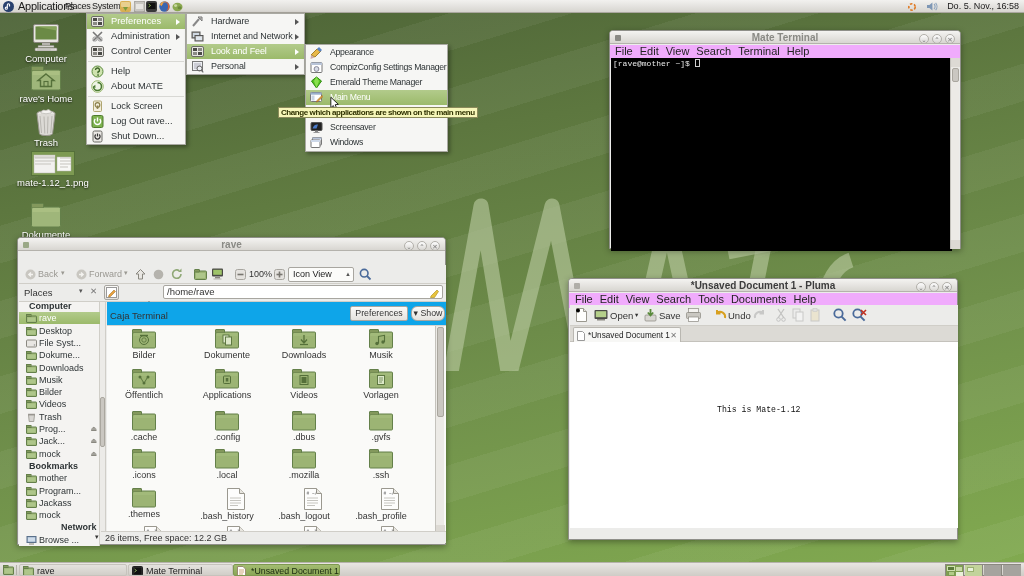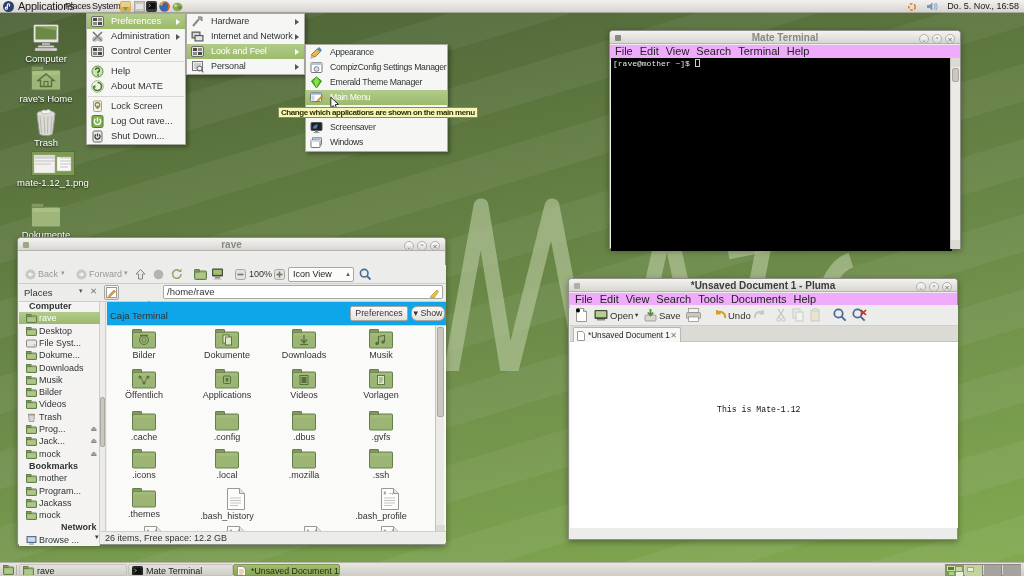--- a/index.html
+++ b/index.html
@@ -549,20 +549,31 @@
         <div style="position:relative;width:18px;height:22px;margin:0 auto;">
           <svg class="abs" width="18" height="22">
             <path d="M0.5 0.5 h12 l5 5 v16 h-17z" fill="#fdfdfc" stroke="#9a988f"></path>
             <path d="M12.5 0.5 v5 h5" fill="#e8e6e0" stroke="#9a988f"></path>
             <text x="2.5" y="6.5" font-size="4.5" fill="#777" font-family="Liberation Mono"></text>
             <path d="M3 10 h11 M3 12.5 h11 M3 15 h11 M3 17.5 h8" stroke="#b8b6b0" stroke-width="0.8"></path>
           </svg>
         </div>
         <div style="margin-top:1px;">.bash_history</div>
       </div>
+    <div class="cell" style="left:159px;top:162px;">
+        <div style="position:relative;width:18px;height:22px;margin:0 auto;">
+          <svg class="abs" width="18" height="22">
+            <path d="M0.5 0.5 h12 l5 5 v16 h-17z" fill="#fdfdfc" stroke="#9a988f"></path>
+            <path d="M12.5 0.5 v5 h5" fill="#e8e6e0" stroke="#9a988f"></path>
+            <text x="2.5" y="6.5" font-size="4.5" fill="#777" font-family="Liberation Mono"># ~/</text>
+            <path d="M3 10 h11 M3 12.5 h11 M3 15 h11 M3 17.5 h8" stroke="#b8b6b0" stroke-width="0.8"></path>
+          </svg>
+        </div>
+        <div style="margin-top:1px;">.bash_logout</div>
+      </div>
     <div class="cell" style="left:236px;top:162px;">
         <div style="position:relative;width:18px;height:22px;margin:0 auto;">
           <svg class="abs" width="18" height="22">
             <path d="M0.5 0.5 h12 l5 5 v16 h-17z" fill="#fdfdfc" stroke="#9a988f"></path>
             <path d="M12.5 0.5 v5 h5" fill="#e8e6e0" stroke="#9a988f"></path>
             <text x="2.5" y="6.5" font-size="4.5" fill="#777" font-family="Liberation Mono"># ~/</text>
             <path d="M3 10 h11 M3 12.5 h11 M3 15 h11 M3 17.5 h8" stroke="#b8b6b0" stroke-width="0.8"></path>
           </svg>
         </div>
         <div style="margin-top:1px;">.bash_profile</div>

